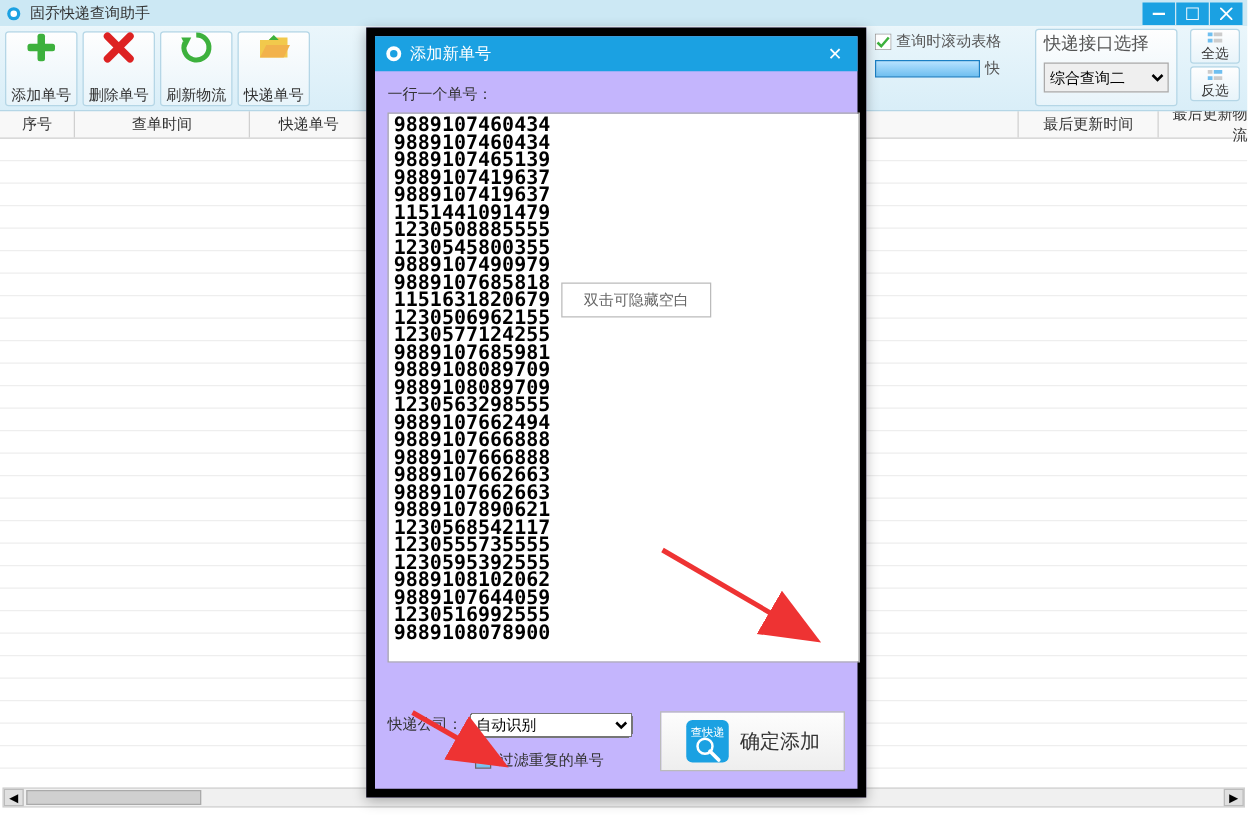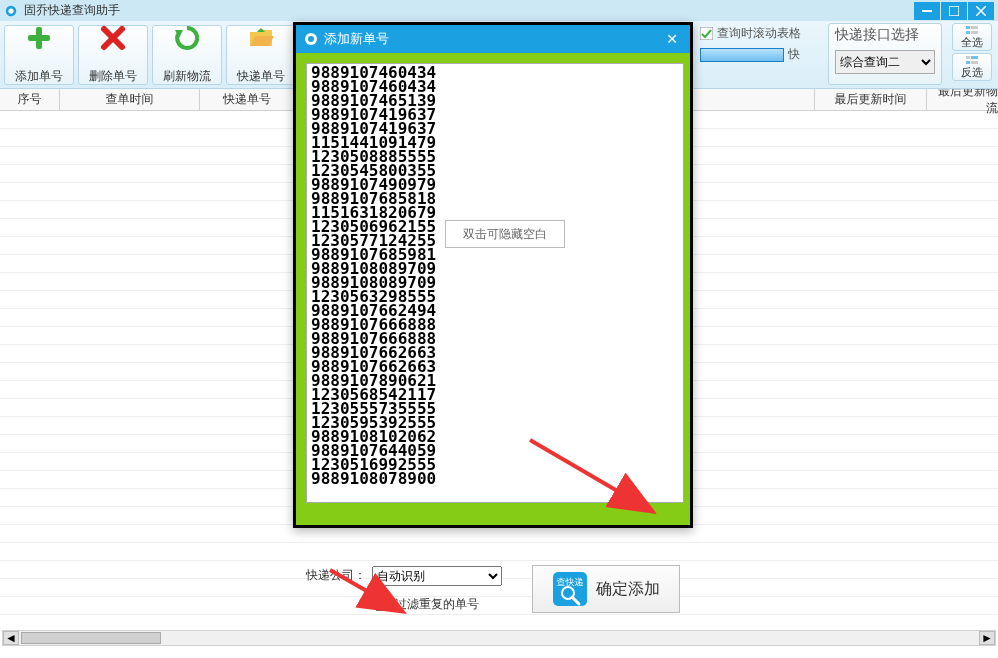--- a/index.html
+++ b/index.html
@@ -10,21 +10,21 @@
 .titlebar .appicon { width: 14px; height: 14px; margin-right: 6px; display: flex; align-items: center; justify-content: center; }
 .titlebar .title { flex: 1; color: #333; font-size: 12px; }
 .titlebar .winbtns { display: flex; }
 .titlebar .winbtn { width: 26px; height: 18px; display: flex; align-items: center; justify-content: center; color: #fff; margin-left: 1px; cursor: pointer; }
 .winbtn.min { background: #1ba1e2; }
 .winbtn.max { background: #1ba1e2; }
 .winbtn.close { background: #1ba1e2; }
 
 
 .toolbar { height: 68px; background: linear-gradient(#eaf6fb,#d9eef8); border-bottom: 1px solid #b5d6e6; display: flex; align-items: center; padding: 2px 4px; gap: 4px; position: relative; }
-.toolbtn { width: 70px; height: 60px; border: 1px solid #b5d6e6; border-radius: 3px; background: linear-gradient(#fefefe,#e8f4fa); display: flex; flex-direction: column; align-items: center; justify-content: center; gap: 16px; cursor: pointer; }
+.toolbtn { width: 58px; height: 60px; border: 1px solid #b5d6e6; border-radius: 3px; background: linear-gradient(#fefefe,#e8f4fa); display: flex; flex-direction: column; align-items: center; justify-content: center; gap: 16px; cursor: pointer; }
 .toolbtn .ticon { width: 28px; height: 28px; }
 .toolbtn .tlabel { font-size: 12px; color: #333; }
 
 .toolbar-speed { position: absolute; left: 700px; top: 4px; width: 120px; }
 .speed-ck { display: flex; align-items: center; gap: 4px; font-size: 12px; color: #555; margin-bottom: 4px; }
 .speed-bar { display: flex; align-items: center; gap: 4px; }
 .speed-bar .bar { height: 14px; width: 84px; border: 1px solid #1a7fc4; background: linear-gradient(#b7e2ff,#6fbff0); }
 .speed-bar .lbl { font-size: 12px; color: #555; }
 
 .toolbar-port { position: absolute; left: 828px; top: 2px; width: 114px; height: 62px; border: 1px solid #b5d6e6; padding: 2px 6px; border-radius: 3px; background: linear-gradient(#fefefe,#e8f4fa); }
@@ -42,30 +42,30 @@
 
 .databody { position: relative; height: 532px; overflow: hidden; }
 .gridrows .row { height: 18px; border-bottom: 1px solid #eee; }
 
 
 .hscroll { position: absolute; bottom: 12px; left: 2px; right: 2px; height: 16px; background: #f0f0f0; border: 1px solid #d0d0d0; display: flex; align-items: center; }
 .hscroll .arrow { width: 16px; height: 14px; background: #e0e0e0; border: 1px solid #bbb; display: flex; align-items: center; justify-content: center; cursor: pointer; }
 .hscroll .thumb { width: 140px; height: 12px; background: #d0d0d0; border: 1px solid #aaa; margin-left: 2px; }
 
 
-.modal { position: absolute; left: 293px; top: 22px; width: 400px; height: 506px; background: #84cc16; border: 3px solid #000000; box-shadow: 0 3px 10px rgba(0,0,0,0.3); z-index: 10; }
+.modal { position: absolute; left: 293px; top: 22px; width: 400px; height: 616px; background: #c4b5fd; border: 7px solid #000000; box-shadow: 0 3px 10px rgba(0,0,0,0.3); z-index: 10; }
 .modal-title { height: 28px; background: #1ba1e2; color: #fff; display: flex; align-items: center; padding: 0 8px; }
 .modal-title .micon { width: 14px; height: 14px; margin-right: 6px; display: flex; align-items: center; justify-content: center; }
 .modal-title .mtitle { flex: 1; font-size: 13px; }
 .modal-title .mclose { width: 20px; text-align: center; cursor: pointer; font-size: 14px; }
 .modal-body { padding: 10px 10px; height: 582px; position: relative; }
 .modal-body .hint { font-size: 12px; color: #333; margin-bottom: 6px; }
 .ta-wrap { border: 1px solid #aaa; width: 378px; height: 440px; position: relative; overflow: hidden; }
 .ta { width: 378px; height: 440px; border: none; resize: none; font-family: Consolas, monospace; font-size: 16px; line-height: 14px; padding: 2px 4px; outline: none; font-weight: bold; }
-.floatbtn { position: absolute; left: 138px; top: 156px; width: 120px; height: 28px; border: 1px solid #bbb; background: #fff; display: flex; align-items: center; justify-content: center; font-size: 12px; color: #666; cursor: pointer; }
+.floatbtn { position: absolute; left: 138px; top: 135px; width: 120px; height: 28px; border: 1px solid #bbb; background: #fff; display: flex; align-items: center; justify-content: center; font-size: 12px; color: #666; cursor: pointer; }
 
 .bottomrow { position: absolute; left: 10px; right: 10px; bottom: 14px; height: 64px; display: flex; align-items: center; }
 .bottom-left { flex: 1; }
 .company-row { display: flex; align-items: center; gap: 6px; margin-bottom: 10px; }
 .company-row .clabel { font-size: 12px; color: #333; }
 .company-row select { width: 130px; height: 20px; font-size: 12px; }
 .filter-row { display: flex; align-items: center; gap: 6px; margin-left: 70px; }
 .filter-row .ckbox { width: 13px; height: 13px; border: 1px solid #666; background: linear-gradient(#bfe9ff,#6fbff0); }
 .filter-row .flabel { font-size: 12px; color: #333; }
 
@@ -239,20 +239,21 @@
     <span class="micon">
         <svg viewBox="0 0 14 14" width="14" height="14">
           <circle cx="7" cy="7" r="6" fill="#fff"></circle>
           <circle cx="7" cy="7" r="3" fill="#1ba1e2"></circle>
         </svg>
       </span>
     <span class="mtitle">添加新单号</span>
     <span class="mclose">✕</span>
   </div>
   <div class="modal-body">
+    <div class="hint">一行一个单号：</div>
     <div class="ta-wrap">
       <textarea class="ta" style="">9889107460434
 9889107460434
 9889107465139
 9889107419637
 9889107419637
 1151441091479
 1230508885555
 1230545800355
 9889107490979

